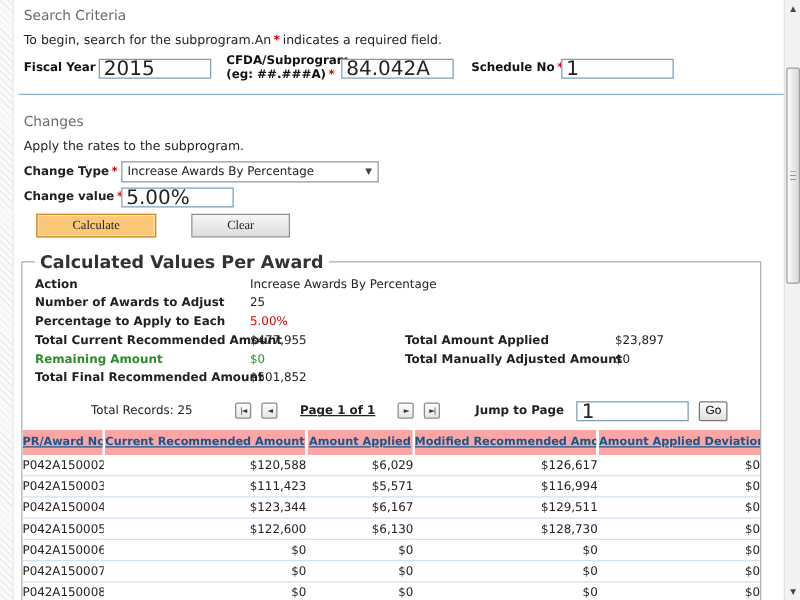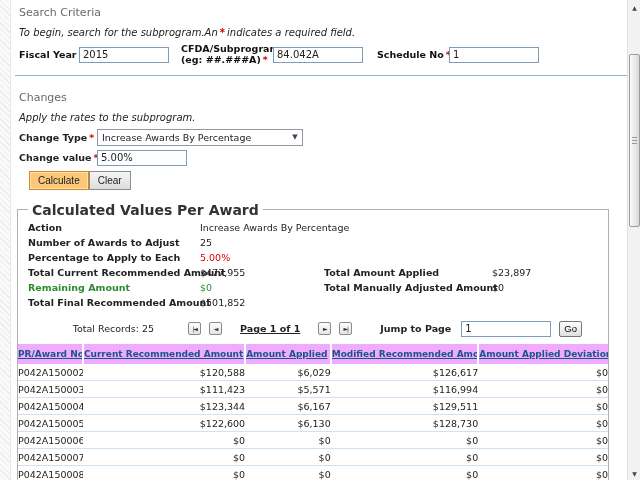--- a/index.html
+++ b/index.html
@@ -7,48 +7,48 @@
   body {
     font-family: "DejaVu Sans", "Liberation Sans", sans-serif;
     background: repeating-linear-gradient(45deg, #fafafa 0 3px, #ebebeb 3px 4px);
     position: relative; color: #222;
   }
   .content {
     position: absolute; left: 10px; top: 0; width: 624px; height: 480px;
     background: #ffffff; border-left: 1px solid #dcebf7; border-right: 1px solid #dcebf7;
   }
   .section-heading { font-size: 11px; color: #6a6a6a; margin: 6px 0 0 8px; }
-  .instruction { font-size: 10px; color: #222; margin: 8px 0 0 8px; font-style: italic; }
+  .instruction { font-size: 10px; color: #222; margin: 8px 0 0 8px; }
   .req { color: #d40000; font-weight: bold; padding: 0 2px; }
   .field-row { display: flex; align-items: center; margin: 6px 0 0 8px; }
   .blabel { font-weight: bold; font-size: 9.5px; color: #111; white-space: nowrap; }
   .lbl-fiscal { width: 60px; }
   .lbl-cfda { width: 92px; margin-left: 12px; line-height: 1.15; }
   .lbl-sched { width: 72px; margin-left: 14px; }
   input.txt {
-    height: 16px; border: 1px solid #7f9db9; font-size: 10px; padding: 1px 3px;
+    height: 16px; border: 1px solid #7f9db9; font-size: 16px; padding: 1px 3px;
     font-family: inherit; color: #222; width: 90px; background: #fff;
   }
   .hr-blue { border: 0; border-top: 1px solid #8cb4d9; margin: 9px 2px 0 4px; }
   .form-row { display: flex; align-items: center; margin: 6px 0 0 8px; }
   .form-label { width: 78px; font-weight: bold; font-size: 9.5px; white-space: nowrap; }
   .select-box {
     width: 206px; height: 17px; border: 1px solid #8f99a5; background: #fff;
     display: flex; align-items: center; font-size: 9.5px; padding-left: 4px;
     position: relative; cursor: default;
   }
   .select-box .sel-text { flex: 1; white-space: nowrap; overflow: hidden; }
   .select-arrow { width: 14px; text-align: center; font-size: 7px; color: #444; }
   .btn-row { display: flex; margin: 5px 0 0 18px; }
   .btn {
-    font-family: Liberation Sans, sans-serif; font-size: 10px; color: #222; cursor: pointer;
-    padding: 2px 8px; line-height: 1.3;
+    font-family: Liberation Serif, serif; font-size: 10px; color: #222; cursor: pointer;
+    padding: 2px 28px; line-height: 1.3;
   }
   .btn-calc { background: #fac878; border: 1px solid #d4871c; box-shadow: inset 0 0 0 1px #fde0ae; }
-  .btn-clear { background: linear-gradient(#f6f6f6, #dddddd); border: 1px solid #8e8e8e; }
+  .btn-clear { margin-left: 28px; background: linear-gradient(#f6f6f6, #dddddd); border: 1px solid #8e8e8e; }
   fieldset.calc {
     margin: 12px 0 0 6px; width: 592px; border: 1px solid #b0b0b0; padding: 0 0 4px 0;
   }
   fieldset.calc legend { font-size: 14px; font-weight: bold; color: #333; margin-left: 10px; padding: 0 4px; }
   .info { padding: 2px 8px 0 10px; }
   .info-row { display: flex; font-size: 9.5px; line-height: 15px; }
   .il { font-weight: bold; width: 172px; white-space: nowrap; }
   .iv { width: 124px; white-space: nowrap; }
   .il2 { font-weight: bold; width: 168px; white-space: nowrap; }
   .iv2 { flex: 1; white-space: nowrap; }
@@ -67,22 +67,22 @@
   }
   .page-label { margin: 0 10px 0 18px; font-weight: bold; text-decoration: underline; }
   .jump-label { margin-left: 28px; font-weight: bold; }
   .jump-input { width: 26px; margin-left: 10px; height: 15px; }
   .go-btn {
     margin-left: 8px; height: 16px; padding: 0 4px; font-size: 9.5px;
     border: 1px solid #777; border-radius: 2px; background: linear-gradient(#fdfdfd, #e0e0e0);
   }
   table.awards { width: 100%; border-collapse: collapse; margin-top: 7px; table-layout: fixed; }
   table.awards th {
-    background: #f0abfc; color: #17568c; font-weight: bold; text-decoration: underline;
-    font-size: 9px; height: 20px; text-align: left; border-left: 2px solid #fff;
+    background: #fca5a5; color: #17568c; font-weight: bold; text-decoration: underline;
+    font-size: 9px; height: 20px; text-align: center; border-left: 2px solid #fff;
     white-space: nowrap; overflow: hidden; cursor: pointer;
   }
   table.awards th:first-child { border-left: none; }
   table.awards td {
     font-size: 9.5px; color: #222; text-align: right; height: 17px;
     border-bottom: 1px solid #cfe2f3; white-space: nowrap; overflow: hidden;
   }
   .col1 { width: 11%; } .col2 { width: 27.5%; } .col3 { width: 14.5%; }
   .col4 { width: 25%; } .col5 { width: 22%; }
   

